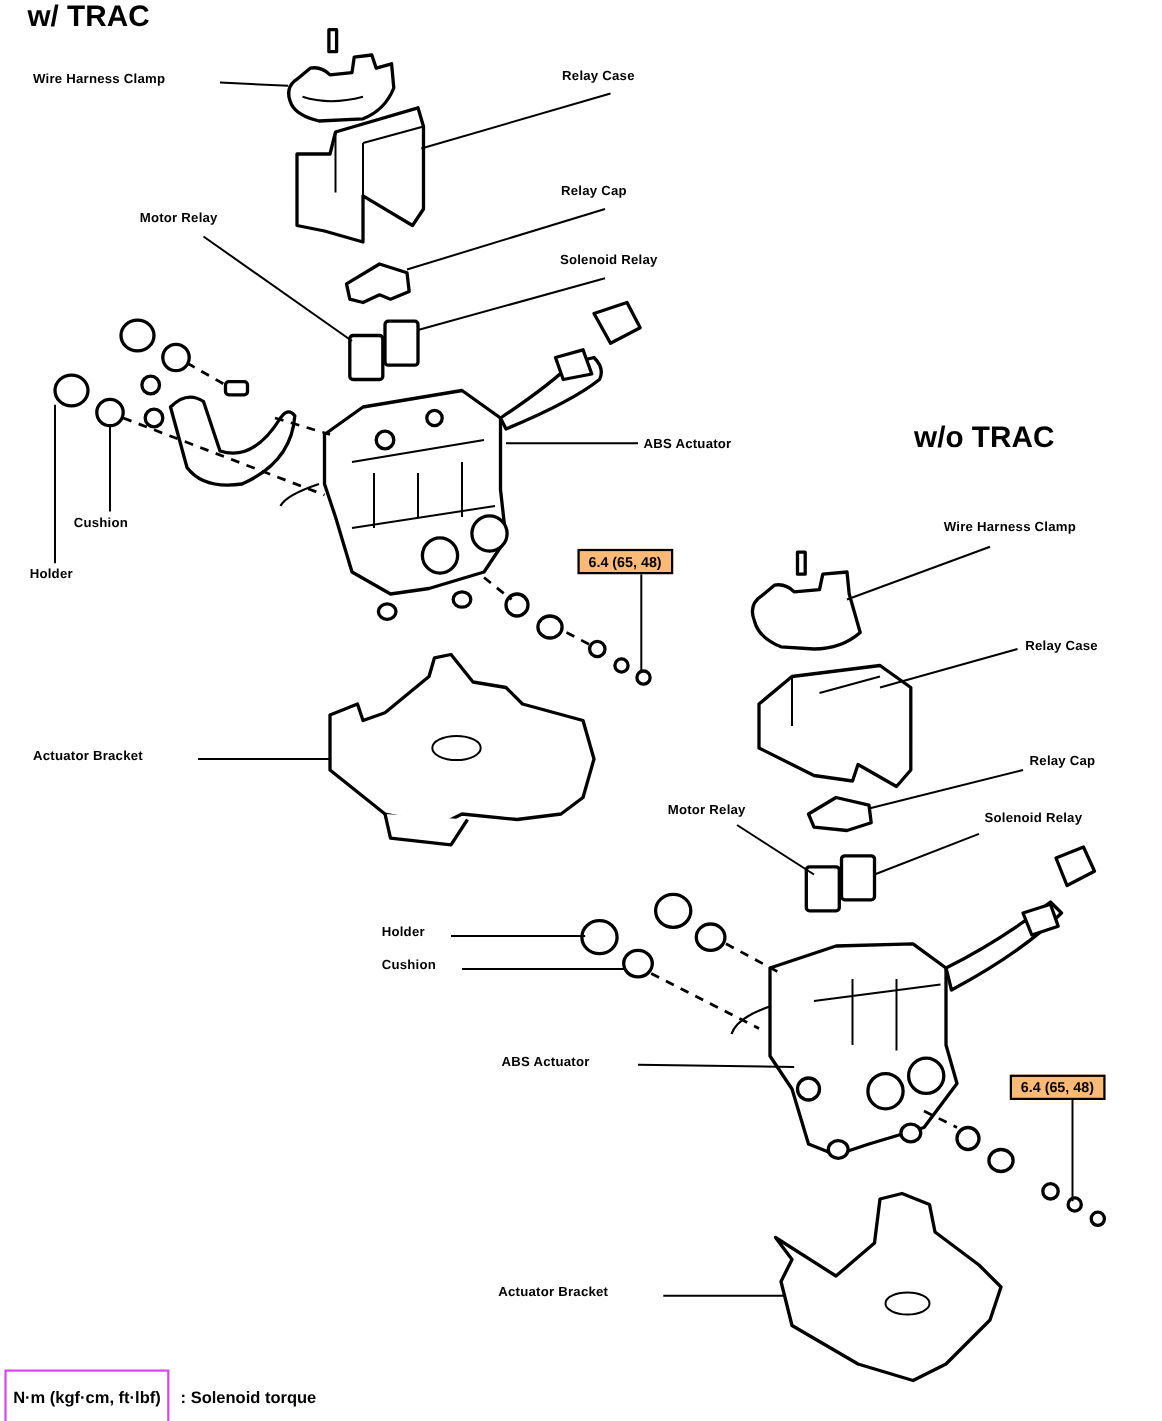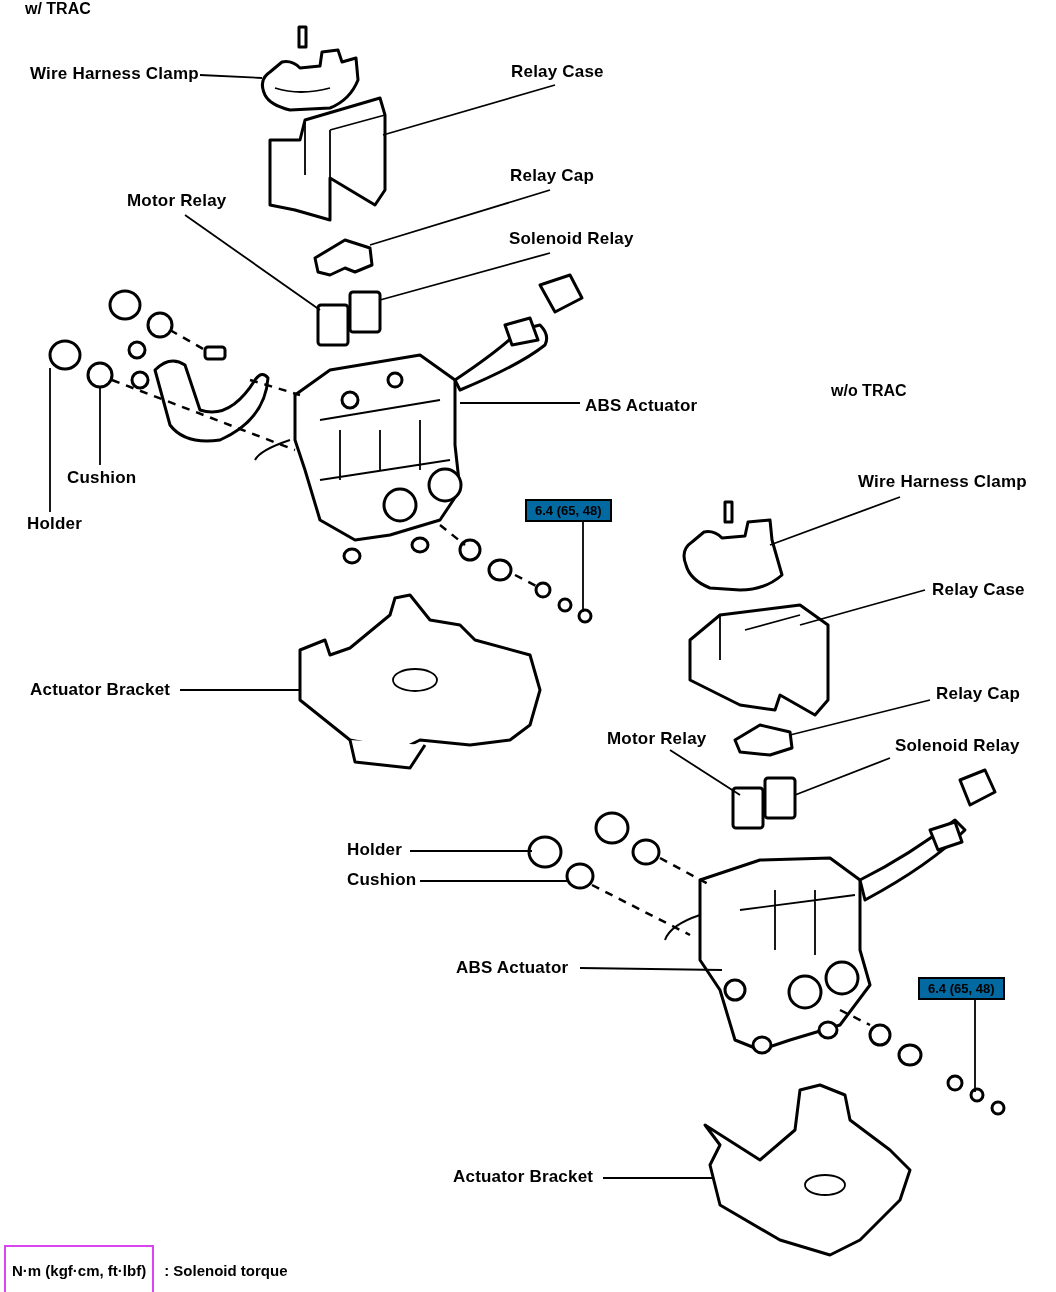--- a/index.html
+++ b/index.html
@@ -1,19 +1,19 @@
 <!DOCTYPE html>
 <html><head>
 <meta charset="utf-8">
 <style>
   html,body{margin:0;padding:0;background:#fff;}
   body{width:1056px;height:1292px;position:relative;overflow:hidden;font-family:"Liberation Sans",sans-serif;color:#000;}
-  .lbl{position:absolute;font-weight:bold;font-size:17px;white-space:nowrap;letter-spacing:0.2px;}
-  .title{position:absolute;font-weight:bold;font-size:16px;white-space:nowrap;}
-  .torque{position:absolute;border:2px solid #000;font-weight:bold;font-size:13px;padding:2px 8px;background:#0369a1;white-space:nowrap;}
+  .lbl{position:absolute;font-weight:bold;font-size:12px;white-space:nowrap;letter-spacing:0.2px;}
+  .title{position:absolute;font-weight:bold;font-size:27px;white-space:nowrap;}
+  .torque{position:absolute;border:2px solid #000;font-weight:bold;font-size:13px;padding:2px 8px;background:#fdba74;white-space:nowrap;}
   .legend{position:absolute;left:4px;top:1262px;font-weight:bold;font-size:15px;white-space:nowrap;}
   .legend .box{border:2px solid #d946ef;padding:15px 6px;margin-right:10px;}
   svg.art{position:absolute;left:0;top:0;}
   .s{fill:#fff;stroke:#000;stroke-width:3;stroke-linejoin:round;}
   .l{stroke:#000;stroke-width:1.8;fill:none;}
   .d{stroke:#000;stroke-width:2.5;fill:none;stroke-dasharray:8 7;}
   .t{stroke:#000;stroke-width:2;fill:none;}
 </style>
 </head>
 <body>

